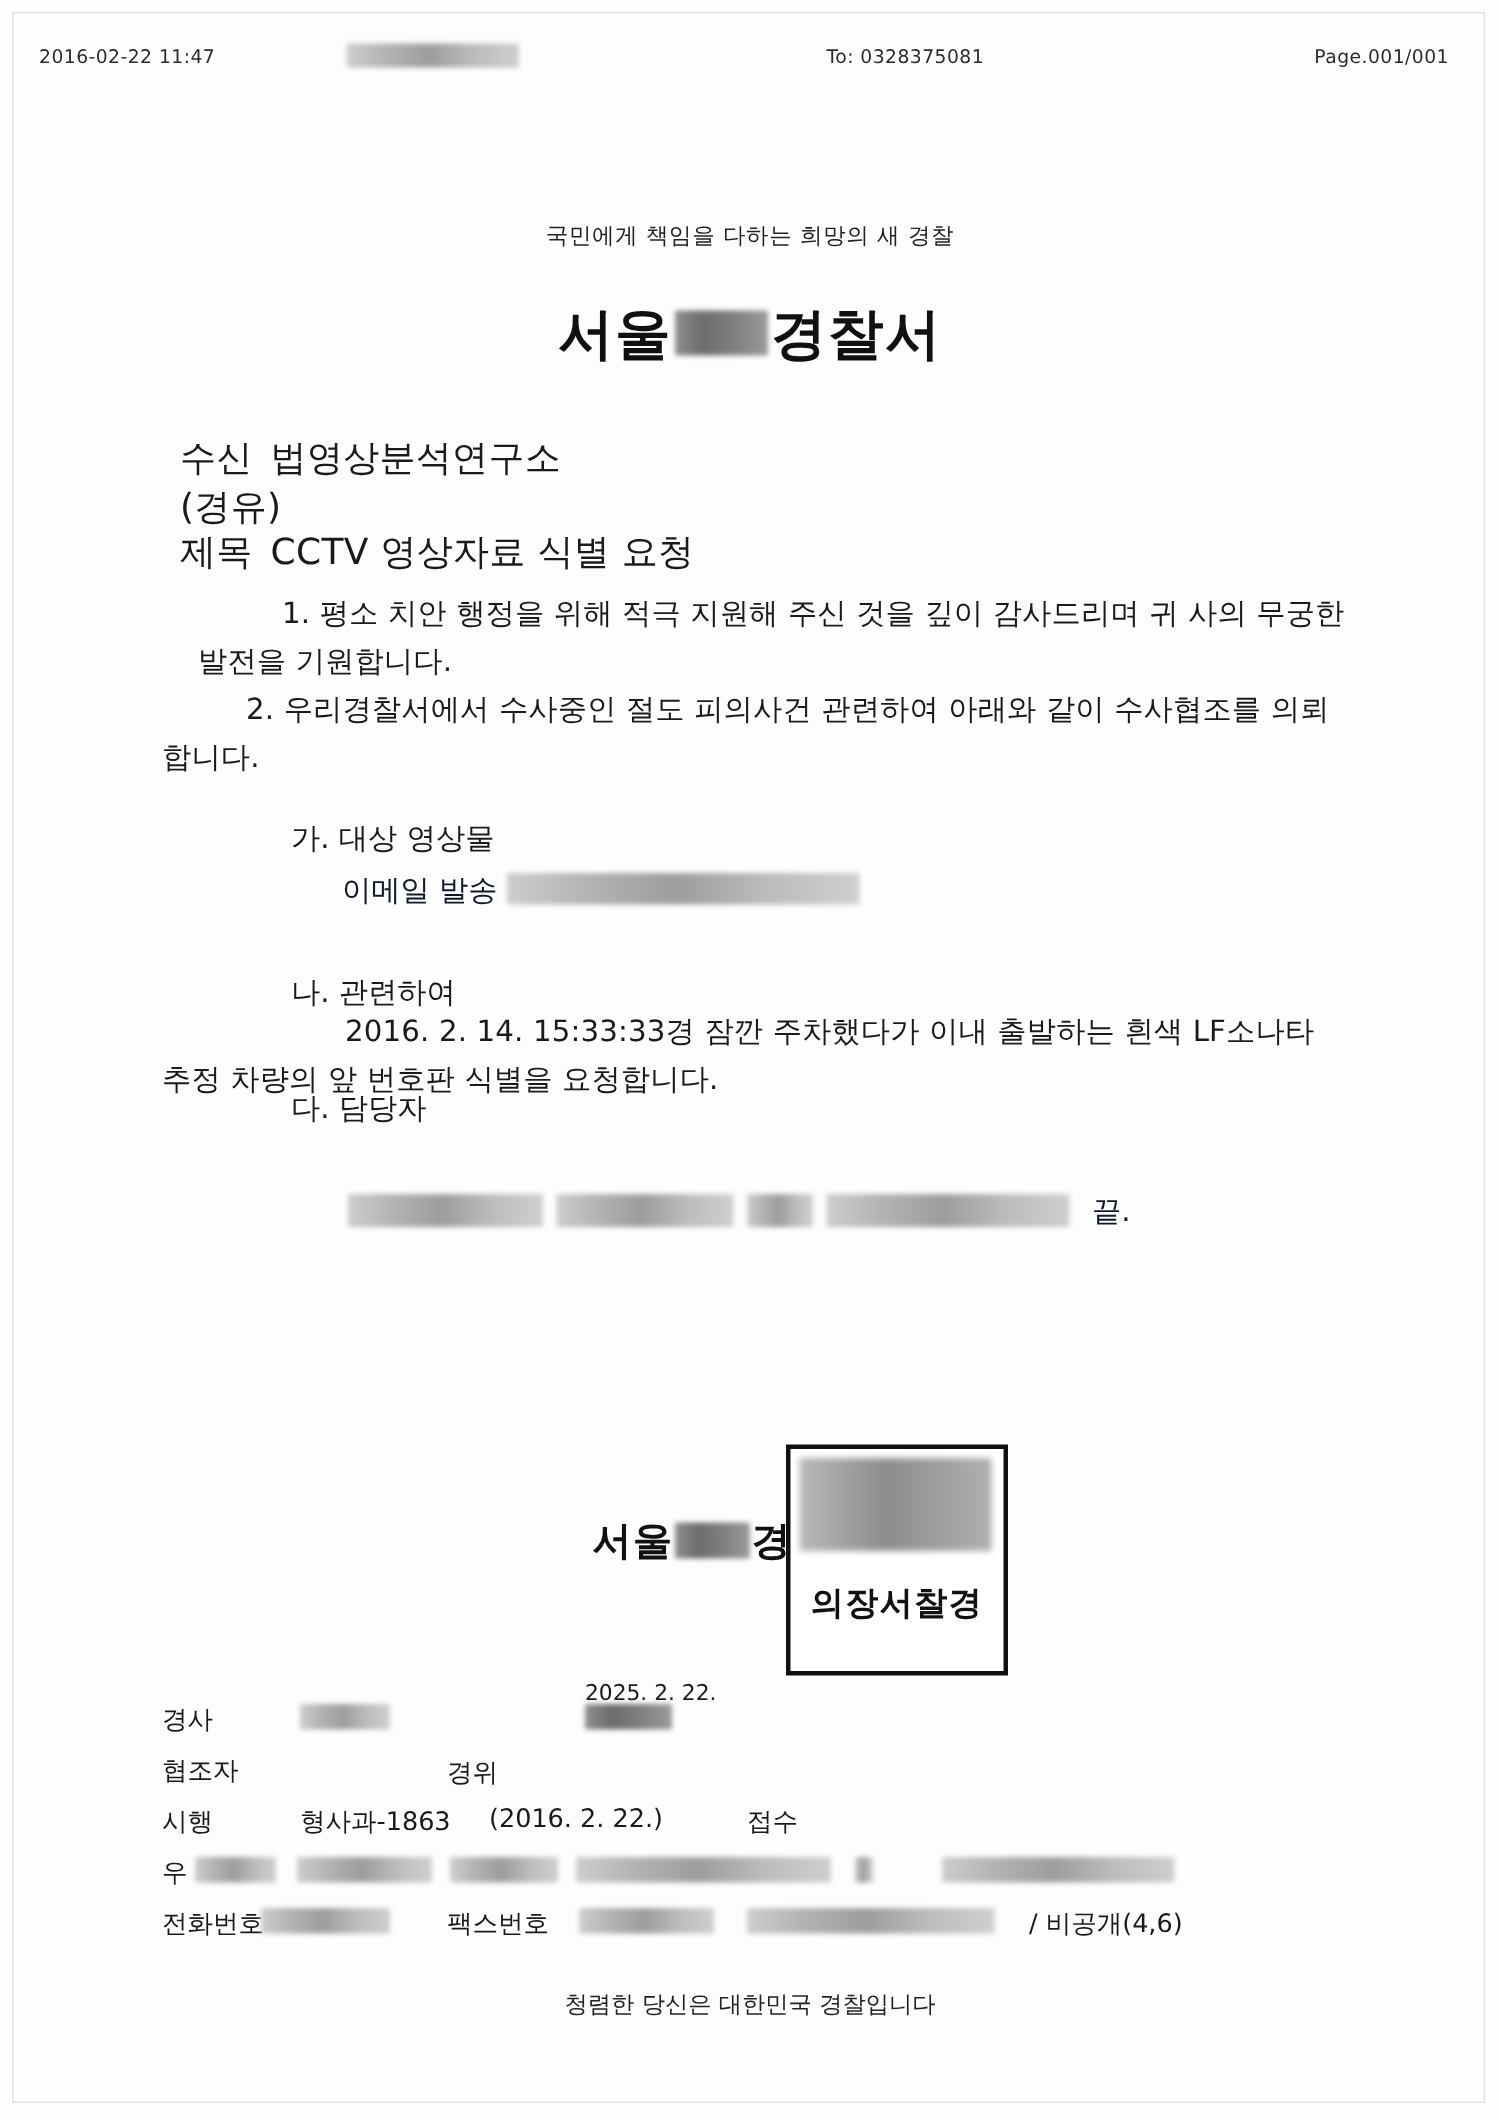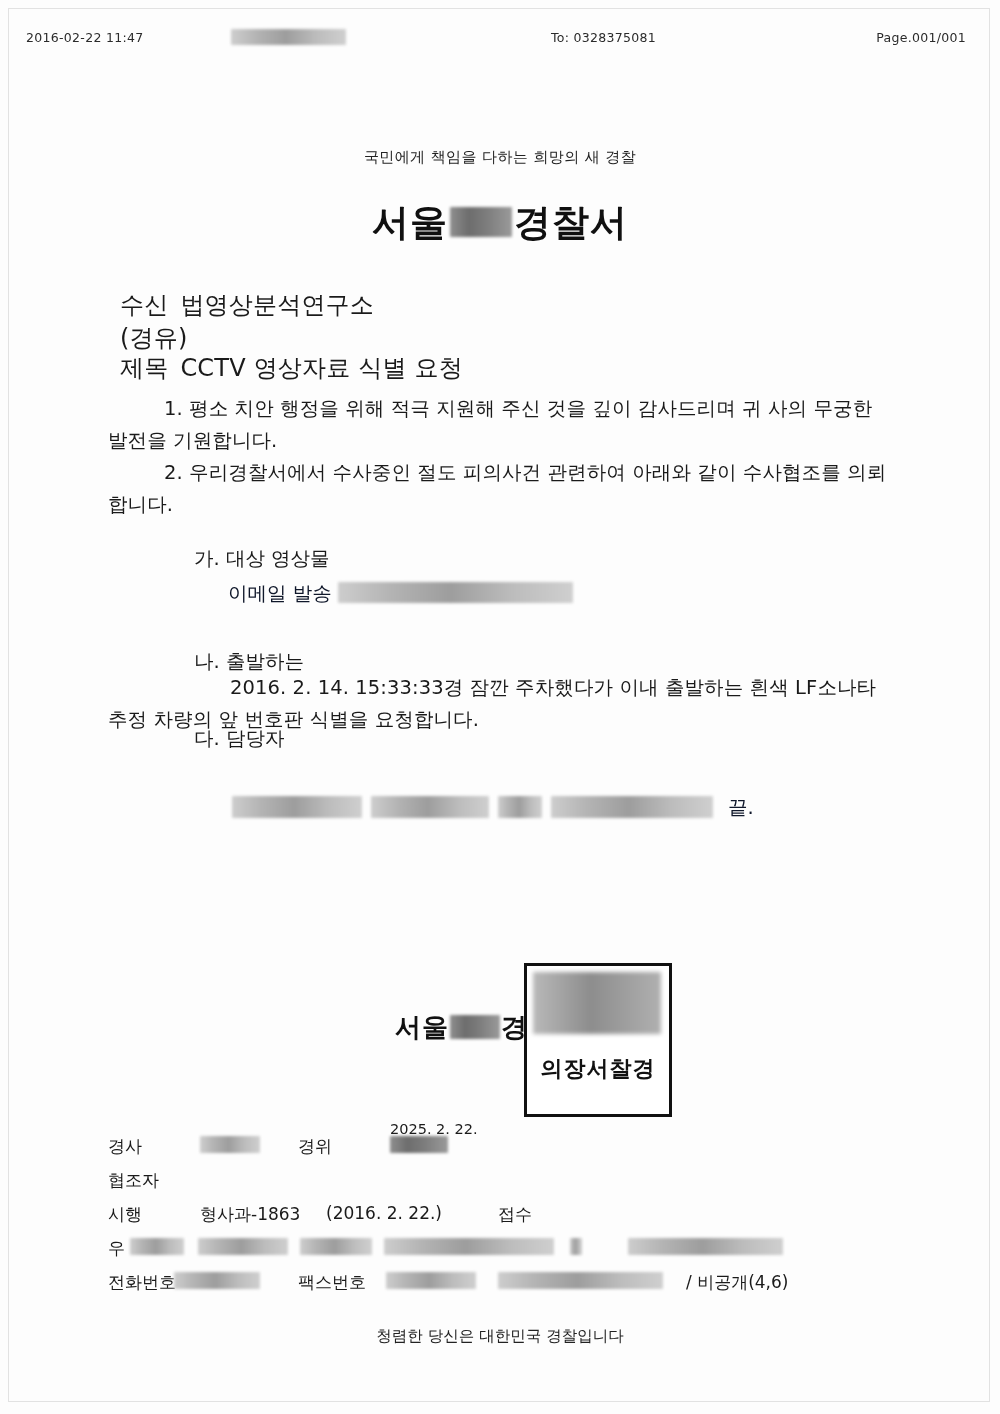--- a/index.html
+++ b/index.html
@@ -111,21 +111,21 @@
 
   .para {
     position: absolute;
     left: 108px;
     width: 790px;
     font-size: 19.5px;
     line-height: 32px;
     color: #1a1a1a;
     letter-spacing: 0.1px;
   }
-  .para-1 { top: 393px; text-indent: 56px; }
+  .para-1 { top: 393px; text-indent: 56px; margin-left: 24px; }
   .para-2 { top: 457px; text-indent: 56px; }
 
   .sub-head {
     position: absolute;
     left: 194px;
     font-size: 19.5px;
     color: #1a1a1a;
   }
   .sub-body {
     position: absolute;
@@ -203,21 +203,21 @@
     top: 1135px;
     font-size: 17px;
     color: #1a1a1a;
   }
   .frow { position: relative; height: 34px; }
   .frow .lbl { position: absolute; }
   .frow .redact { height: 17px; position: absolute; top: 1px; }
 
   .r-rank-l   { left: 0; }
   .r-rank-v   { left: 92px; width: 60px; }
-  .r-rank2-l  { left: 190px; }
+  .r-rank2-l  { left: 190px; margin-top: 35px; }
   .r-date     { left: 282px; font-size: 14.5px; top: -14px; }
   .r-rank2-v  { left: 282px; width: 58px; top: 8px; }
 
   .r-coop     { left: 0; }
 
   .r-exec-l   { left: 0; }
   .r-exec-v   { left: 92px; }
   .r-exec-d   { left: 218px; }
   .r-recv     { left: 390px; }
 
@@ -279,21 +279,21 @@
     </div>
 
     <div class="para para-1">1. 평소 치안 행정을 위해 적극 지원해 주신 것을 깊이 감사드리며 귀 사의 무궁한 발전을 기원합니다.</div>
     <div class="para para-2">2. 우리경찰서에서 수사중인 절도 피의사건 관련하여 아래와 같이 수사협조를 의뢰합니다.</div>
 
     <div class="sub-head h-a">가. 대상 영상물</div>
     <div class="sub-body b-a">
       <span>이메일 발송</span><span class="redact"></span>
     </div>
 
-    <div class="sub-head h-b">나. 출발하는</div>
+    <div class="sub-head h-b">나. 관련하여</div>
     <div class="para b-b">2016. 2. 14. 15:33:33경 잠깐 주차했다가 이내 출발하는 흰색 LF소나타 추정 차량의 앞 번호판 식별을 요청합니다.</div>
 
     <div class="sub-head h-c">다. 담당자</div>
     <div class="sub-body b-c">
       <span class="redact r1"></span><span class="redact r2"></span><span class="redact r3"></span><span class="redact r4"></span><span class="end">끝.</span>
     </div>
 
     <div class="sign-block">
       <span>서울</span><span class="redact dark"></span><span>경찰</span>
     </div>

